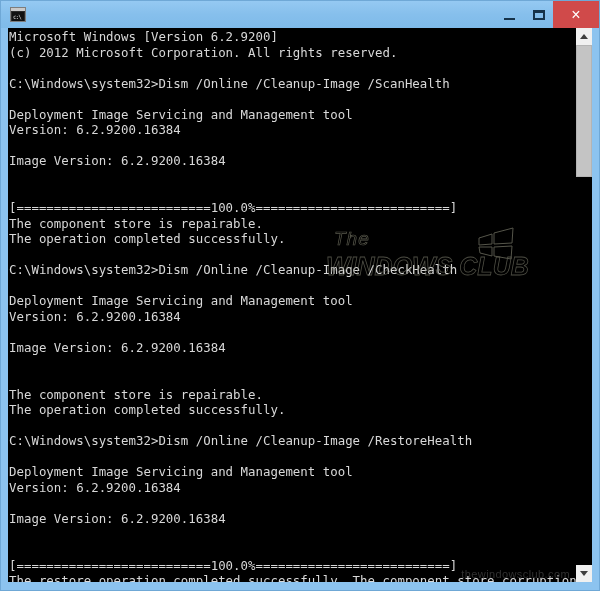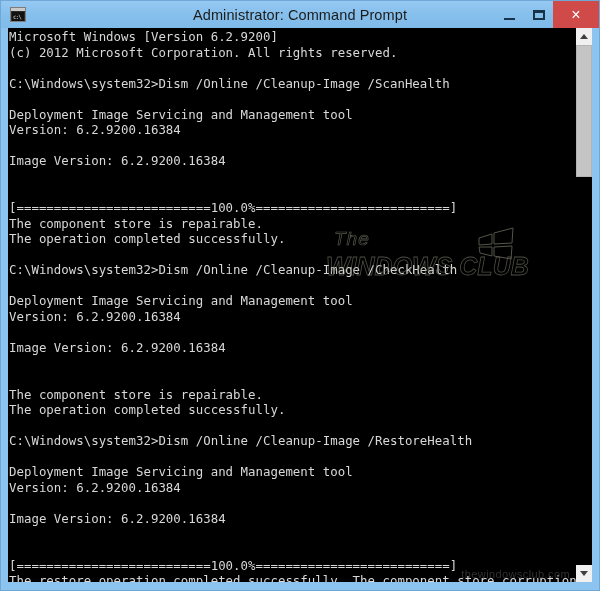--- a/index.html
+++ b/index.html
@@ -245,21 +245,20 @@
 
 <div id="cmd-window">
 
   <div id="title-bar">
 
     <div id="window-icon">
       <div class="bar"></div>
       <div class="scr">c:\</div>
     </div>
 
-    <div id="title-text">Administrator: Command Prompt</div>
 
     <div id="window-controls">
       <div class="ctrl-btn min">
         <span class="glyph"></span>
       </div>
       <div class="ctrl-btn max">
         <span class="glyph"></span>
       </div>
       <div class="ctrl-btn close">
         <span>×</span>

